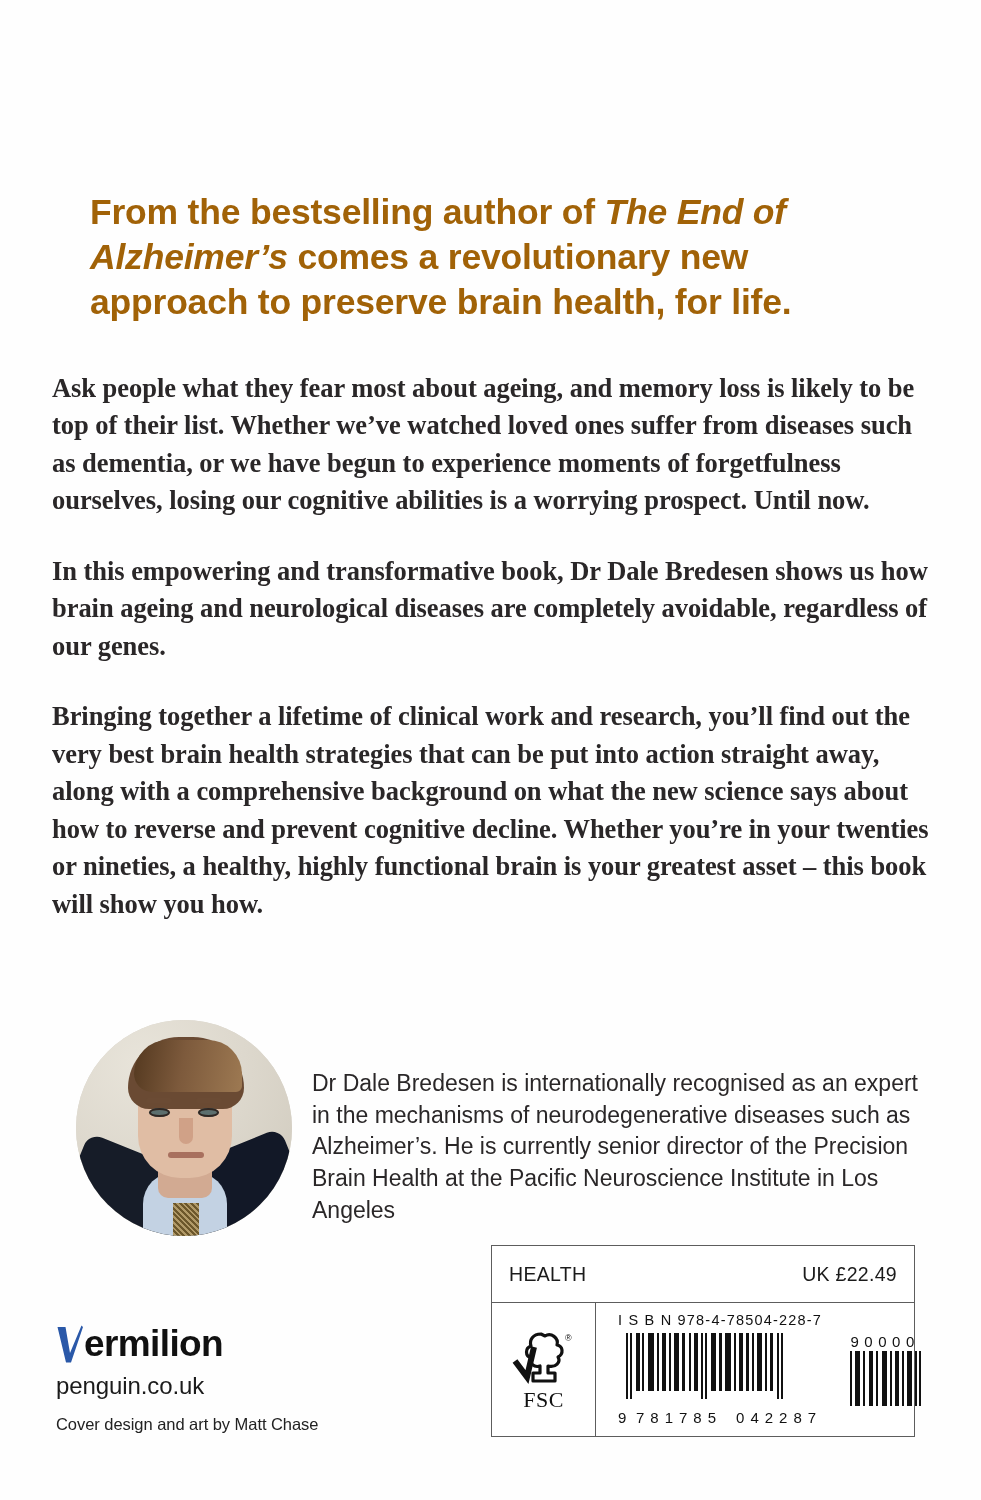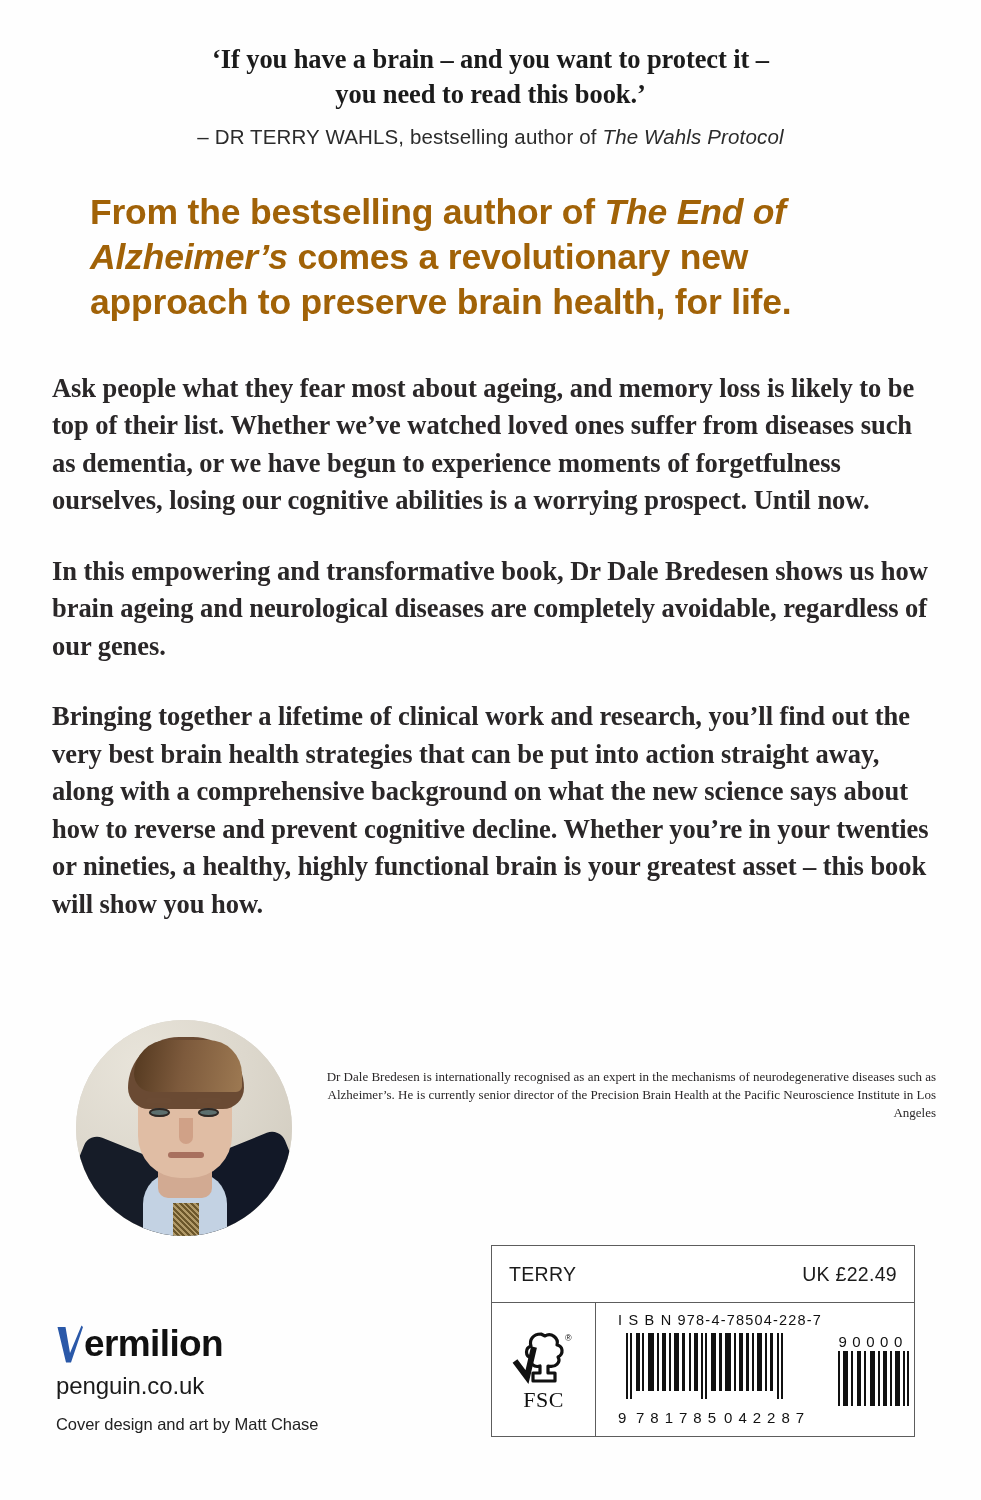--- a/index.html
+++ b/index.html
@@ -190,23 +190,23 @@
   .author-photo .mouth {
     position: absolute; left: 92px; top: 132px;
     width: 36px; height: 6px;
     background: #a8705e; border-radius: 4px;
   }
 
   .author-bio {
     flex: 1;
     margin-left: 20px;
     padding-top: 48px;
-    text-align: right;
-    font-family: Liberation Serif, serif;
-    font-size: 13px;
+    text-align: left;
+    font-family: Liberation Sans, sans-serif;
+    font-size: 23px;
     line-height: 1.38;
     color: #2a2728;
   }
 
   
   .publisher {
     position: absolute;
     left: 56px;
     top: 1325px;
     width: 400px;
@@ -321,29 +321,20 @@
     color: #111;
     text-align: center;
     margin-bottom: 1px;
   }
 </style>
 </head>
 <body>
 
 <div class="page">
 
-  <div class="endorsement">
-    <div class="endorsement-quote">
-      <span>‘If you have a brain – and you want to protect it –</span><br>
-      <span>you need to read this book.’</span>
-    </div>
-    <div class="endorsement-attrib">
-      <span>– DR TERRY WAHLS, bestselling author of </span><i>The Wahls Protocol</i>
-    </div>
-  </div>
 
   <div class="headline">
     <span>From the bestselling author of </span><i>The End of Alzheimer’s</i><span> comes a revolutionary new approach to preserve brain health, for life.</span>
   </div>
 
   <div class="blurb">
     <p>Ask people what they fear most about ageing, and memory loss is likely to be top of their list. Whether we’ve watched loved ones suffer from diseases such as dementia, or we have begun to experience moments of forgetfulness ourselves, losing our cognitive abilities is a worrying prospect. Until now.</p>
     <p>In this empowering and transformative book, Dr Dale Bredesen shows us how brain ageing and neurological diseases are completely avoidable, regardless of our genes.</p>
     <p>Bringing together a lifetime of clinical work and research, you’ll find out the very best brain health strategies that can be put into action straight away, along with a comprehensive background on what the new science says about how to reverse and prevent cognitive decline. Whether you’re in your twenties or nineties, a healthy, highly functional brain is your greatest asset – this book will show you how.</p>
   </div>
@@ -379,21 +370,21 @@
       <span>ermilion</span>
     </div>
     <div class="penguin-url">penguin.co.uk</div>
     <div class="credits">
       <div>Cover design and art by Matt Chase</div>
     </div>
   </div>
 
   <div class="barcode-panel">
     <div class="bc-top">
-      <span>TERRY</span>
+      <span>HEALTH</span>
       <span>UK £22.49</span>
     </div>
     <div class="bc-bottom">
       <div class="fsc-cell">
         <svg class="fsc-mark" viewBox="0 0 66 62" xmlns="http://www.w3.org/2000/svg">
           <path d="M4 34 L16 50 L23 20" fill="none" stroke="#111" stroke-width="6" stroke-linecap="butt" stroke-linejoin="miter"></path>
           <path d="M30 7 C22 7 18 13 20 19 C14 21 14 29 20 31 C18 36 23 41 29 39 L29 46 L22 46 L22 54 L44 54 L44 46 L37 46 L37 39 C45 41 50 35 47 30 C53 27 52 19 46 18 C48 11 40 5 34 9 Z" fill="none" stroke="#111" stroke-width="3.2" stroke-linejoin="round"></path>
           <text x="54" y="14" font-family="'Liberation Sans', sans-serif" font-size="9" fill="#111">®</text>
         </svg>
         <div class="fsc-label">FSC</div>
@@ -428,21 +419,21 @@
                 <rect x="139" y="0" width="5" height="58"></rect>
                 <rect x="147" y="0" width="2" height="58"></rect>
                 <rect x="152" y="0" width="3" height="58"></rect>
                 <rect x="159" y="0" width="2" height="66"></rect>
                 <rect x="163" y="0" width="2" height="66"></rect>
               </g>
             </svg>
             <div class="bar-digits">
               <span style="width:8px;">9</span>
               <span style="margin-left:10px; letter-spacing:6px;">781785</span>
-              <span style="margin-left:2px; letter-spacing:6px;">042287</span>
+              <span style="margin-left:14px; letter-spacing:6px;">042287</span>
             </div>
           </div>
           <div class="bars-addon">
             <div class="addon-digits">90000</div>
             <svg width="74" height="57" viewBox="0 0 74 57" xmlns="http://www.w3.org/2000/svg">
               <g fill="#111">
                 <rect x="2" y="0" width="2" height="55"></rect>
                 <rect x="7" y="0" width="5" height="55"></rect>
                 <rect x="15" y="0" width="2" height="55"></rect>
                 <rect x="21" y="0" width="4" height="55"></rect>

